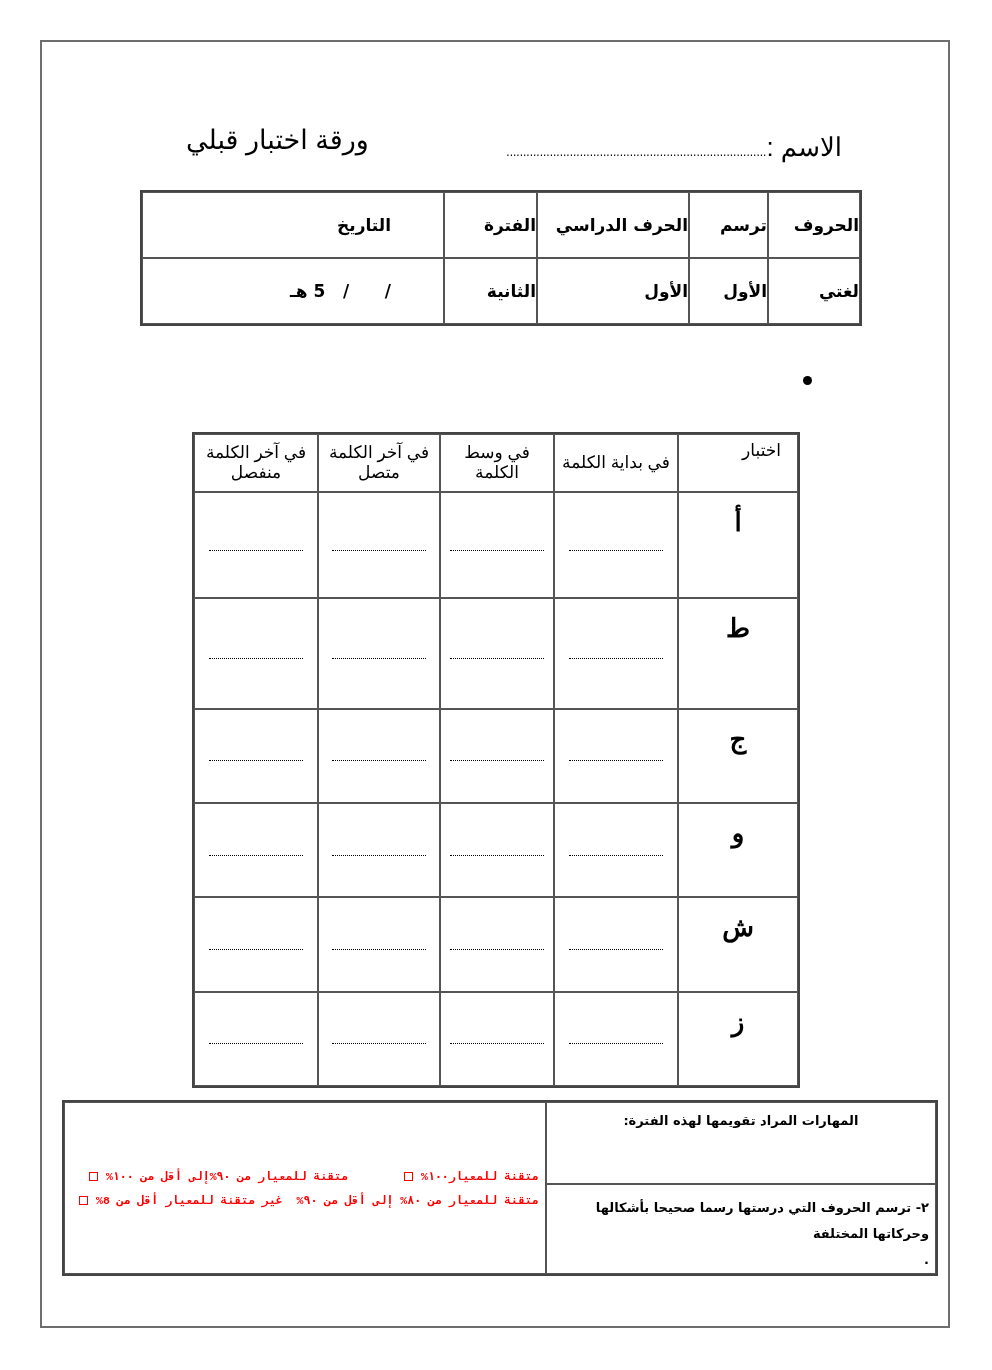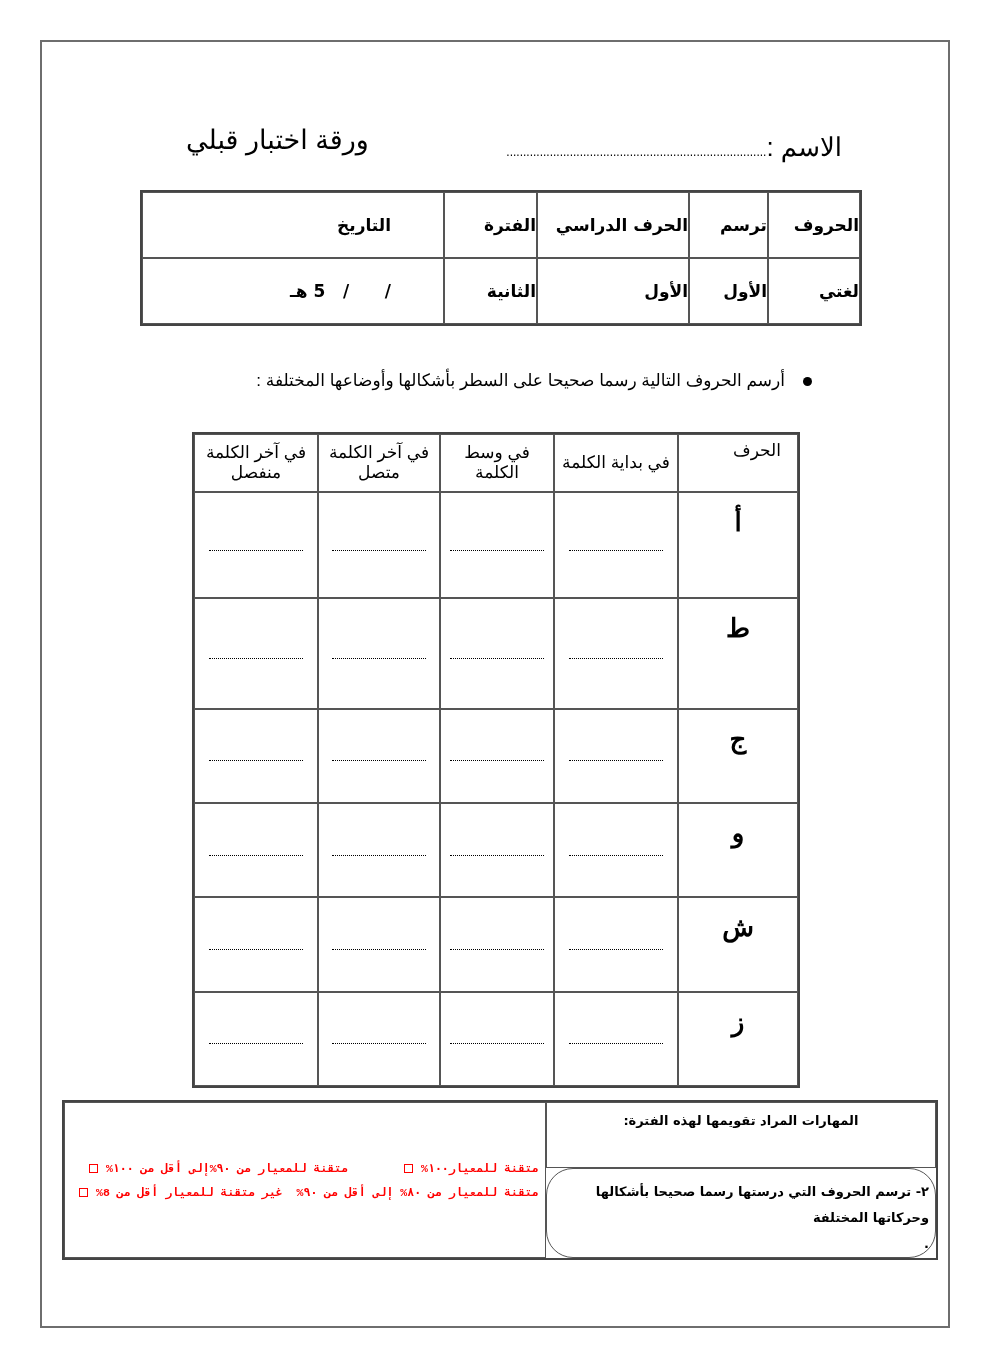--- a/index.html
+++ b/index.html
@@ -32,25 +32,25 @@
   .letters-table th { font-weight:normal; font-size:17px; font-family:"Liberation Sans", sans-serif;
                       line-height:20px; vertical-align:middle; }
   .letters-table th.col-letter { text-align:right; padding-right:16px; vertical-align:top; padding-top:6px; }
   .letters-table td.letter { font-size:26px; font-weight:bold; font-family:"DejaVu Serif", serif;
                              text-align:center; vertical-align:top; padding-top:14px; }
   .letters-table td.blank { text-align:center; vertical-align:middle; }
   .dotline { display:inline-block; width:94px; border-bottom:1px dotted #000; height:10px; }
 
   .skills-table { position:absolute; left:62px; top:1100px; width:876px; height:146px;
                   border:2px solid #444; direction:rtl; }
-  .skills-table td { border:1px solid #555; padding:0; }
+  .skills-table td { border:1px solid #555; padding:16px; }
   .skills-head { font-size:13px; font-weight:bold; text-align:center; height:54px;
                  font-family:"DejaVu Sans", sans-serif; vertical-align:top; padding-top:10px !important; }
   .skills-item { font-size:13px; font-weight:bold; text-align:right; vertical-align:top;
-                 padding:10px 6px 0 6px !important; font-family:"DejaVu Sans", sans-serif; line-height:26px;border-radius:27px; }
+                 padding:10px 6px 0 6px !important; font-family:"DejaVu Sans", sans-serif; line-height:26px; }
   .rating-cell { color:#ff0000; font-size:11.5px; font-weight:bold; vertical-align:middle;
                  font-family:Liberation Mono, monospace; padding:0 6px !important; }
   .rating-line { white-space:nowrap; margin:10px 0; }
   .checkbox { display:inline-block; width:7px; height:7px; border:1px solid #ff0000;
               margin:0 8px; vertical-align:middle; }
   .gap { display:inline-block; width:48px; }
 </style>
 </head>
 <body>
 
@@ -81,34 +81,34 @@
     <td>لغتي</td>
     <td>الأول</td>
     <td>الأول</td>
     <td>الثانية</td>
     <td class="date-cell" style="white-space:pre">/      /   5 هـ</td>
   </tr>
 </tbody>
   </table>
 
 <div class="instruction">
-  <span class="bullet"></span><span>أرسم الحروف التالية رسما صحيحا على السطر بأشكالها وأوضاعها المختلفة :</span>
+  <span class="bullet"></span>
 </div>
 
 <table class="letters-table">
   <colgroup>
     <col style="width:120px">
       <col style="width:124px">
       <col style="width:114px">
       <col style="width:122px">
       <col>
   </colgroup>
   <thead>
     <tr style="height:58px">
-      <th class="col-letter">الحرف</th>
+      <th class="col-letter">اختبار</th>
       <th>في بداية الكلمة</th>
       <th>في وسط الكلمة</th>
       <th>في آخر الكلمة متصل</th>
       <th>في آخر الكلمة منفصل</th>
     </tr>
   </thead>
   <tbody id="letters-body">
       <tr style="height: 106px;">
         <td class="letter">أ</td>
         <td class="blank"><span class="dotline"></span></td>

